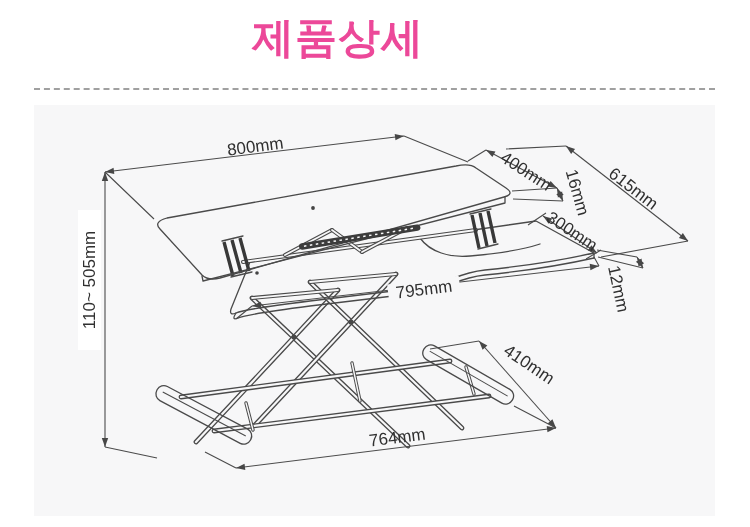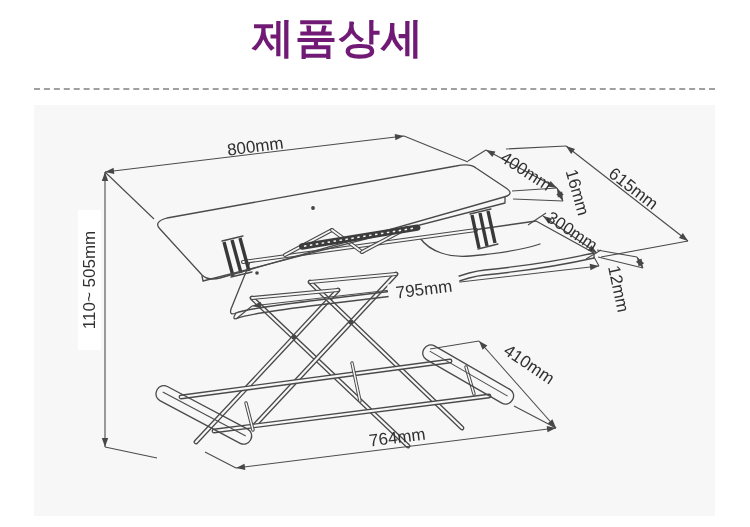--- a/index.html
+++ b/index.html
@@ -4,21 +4,21 @@
 <style>
   html,body{margin:0;padding:0;}
   body{
     width:750px;height:527px;position:relative;overflow:hidden;
     background:#ffffff;
     font-family:"Liberation Sans","DejaVu Sans",sans-serif;
   }
   .main-title{
     position:absolute;top:14px;left:0;width:676px;margin:0;
     text-align:center;font-size:42px;line-height:48px;font-weight:900;
-    color:#701a75;letter-spacing:1px;
+    color:#ec4899;letter-spacing:1px;
   }
   .dashed-divider{
     position:absolute;top:88px;left:34px;width:681px;height:0;
     border-top:2px dashed #a0a0a0;
   }
   .drawing-panel{
     position:absolute;top:105px;left:34px;width:681px;height:411px;
     background:#f7f7f8;
   }
   svg{position:absolute;top:0;left:0;}

